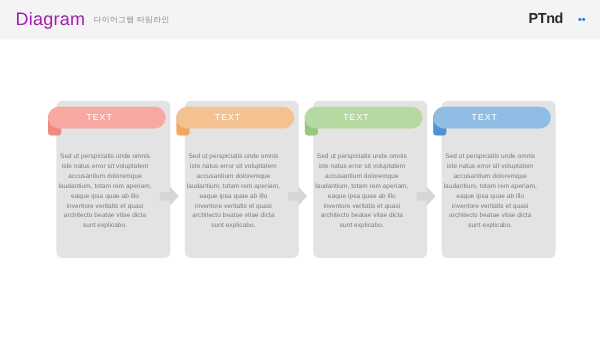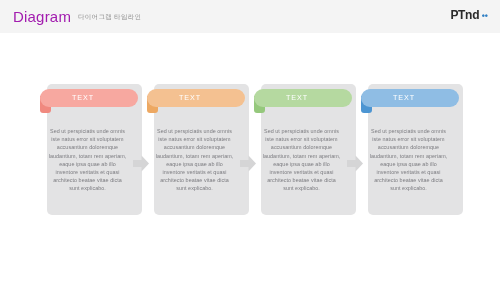--- a/index.html
+++ b/index.html
@@ -43,21 +43,21 @@
     color: #8a8a8a;
     letter-spacing: 0.3px;
     line-height: 10px;
   }
   #brand-logo {
     position: absolute;
     right: 12px;
     top: 8px;
     display: flex;
     align-items: baseline;
-    gap: 2px;
+    gap: 12px;
     margin-left: 30px;
   }
   #brand-logo .brand-main {
     font-size: 12px;
     font-weight: 700;
     color: #2a2a2a;
     letter-spacing: -0.3px;
     line-height: 14px;
   }
   #brand-logo .brand-mark {

